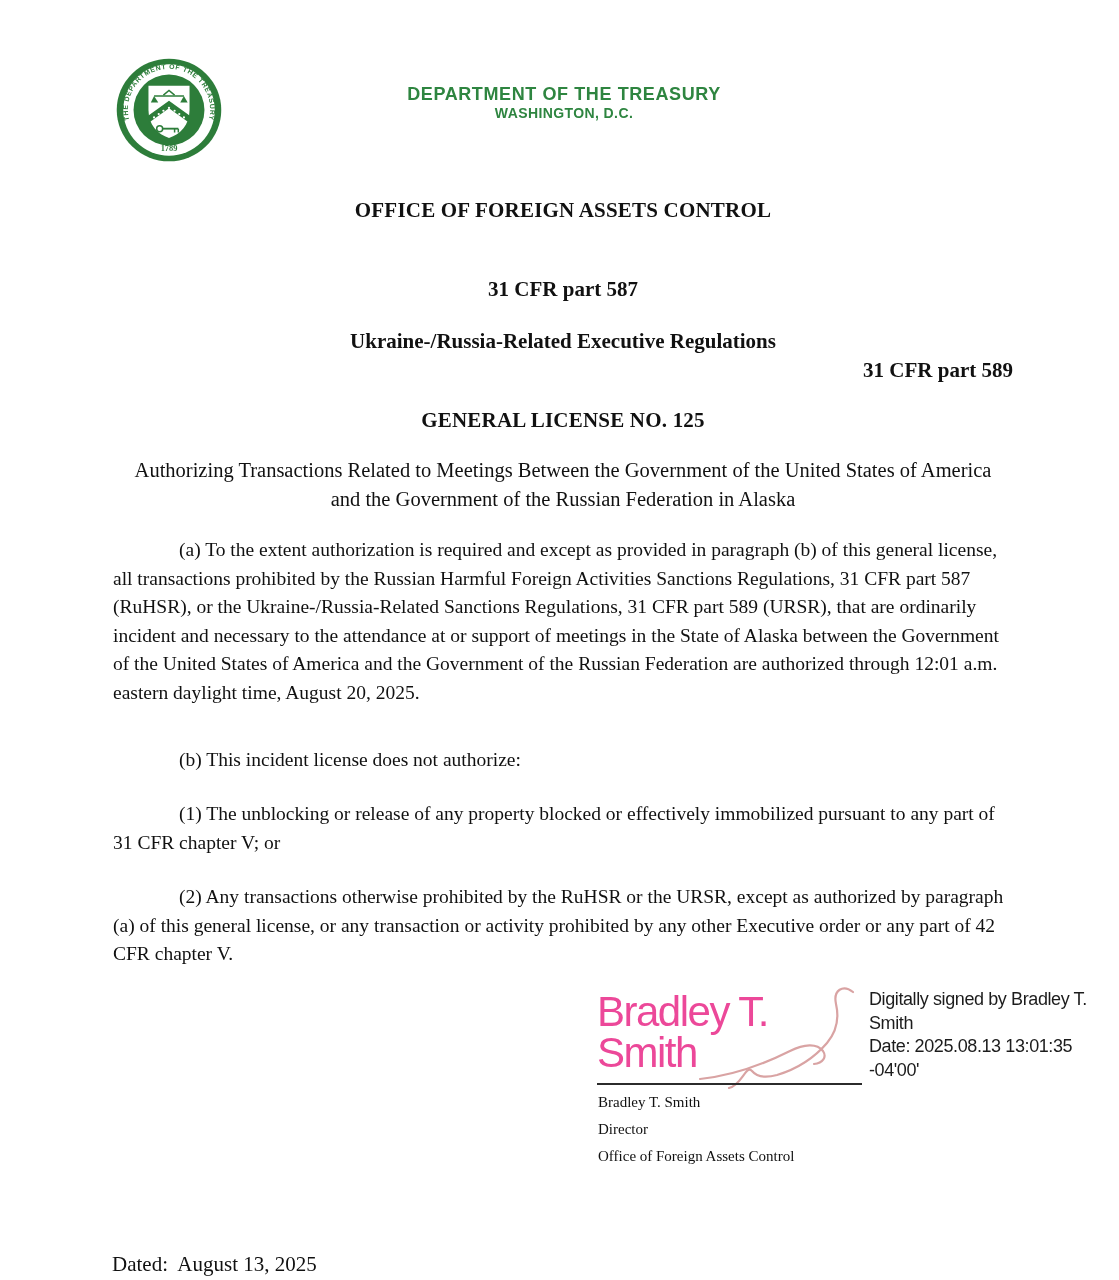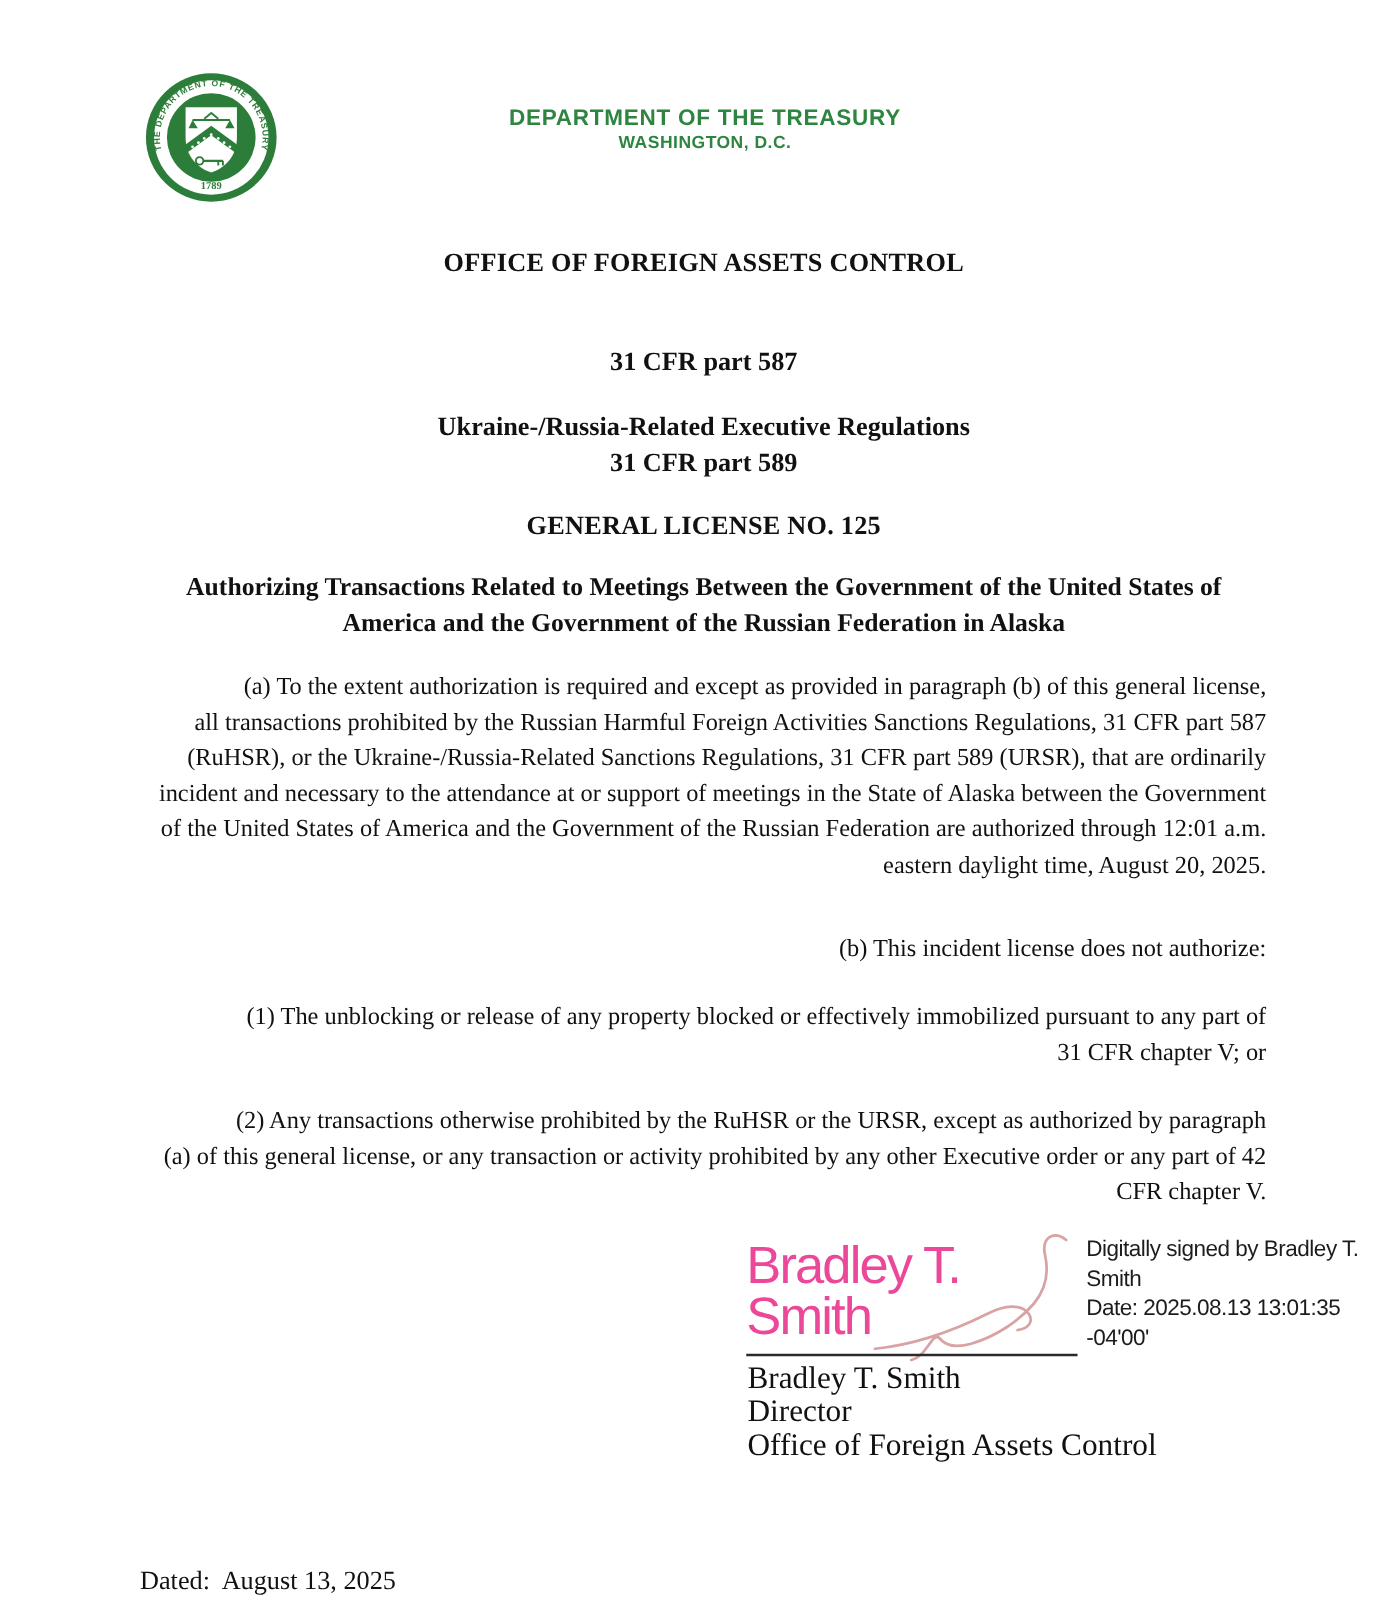--- a/index.html
+++ b/index.html
@@ -37,40 +37,40 @@
     text-align: center;
     font-weight: bold;
     font-size: 21px;
     line-height: 29px;
     white-space: nowrap;
   }
   .t-office  { top: 196px; letter-spacing: 0.2px; }
   .t-reg1    { top: 246px; }
   .t-cfr1    { top: 275px; }
   .t-reg2    { top: 327px; }
-  .t-cfr2    { top: 356px; }
+  .t-cfr2    { top: 356px; text-align: right; }
   .t-license { top: 406px; letter-spacing: 0.2px; }
 
   .subject {
     position: absolute;
     left: 123px; top: 456px; width: 880px;
     text-align: center;
-    font-weight: bold;
+    font-weight: normal;
     font-size: 20.5px;
     line-height: 29px;
   }
 
   
   .para {
     position: absolute;
     left: 113px; width: 900px;
     font-size: 19.5px;
     line-height: 28.6px;
     text-indent: 66px;
-    text-align: right;
+    text-align: left;
   }
   .p-a  { top: 536px; }
   .p-b  { top: 746px; }
   .p-b1 { top: 800px; }
   .p-b2 { top: 883px; }
 
   
   .sig-stamp {
     position: absolute;
     left: 597px; top: 991px;
@@ -99,21 +99,21 @@
   }
   .sig-underline {
     position: absolute;
     left: 597px; top: 1083px;
     width: 265px; height: 0;
     border-top: 2px solid #2b2b2b;
   }
   .sig-ident {
     position: absolute;
     left: 598px; top: 1089px;
-    font-size: 25px;
+    font-size: 15px;
     line-height: 27px;
   }
 
   .dated {
     position: absolute;
     left: 112px; top: 1252px;
     font-size: 21px;
     white-space: pre;
   }
 </style>

